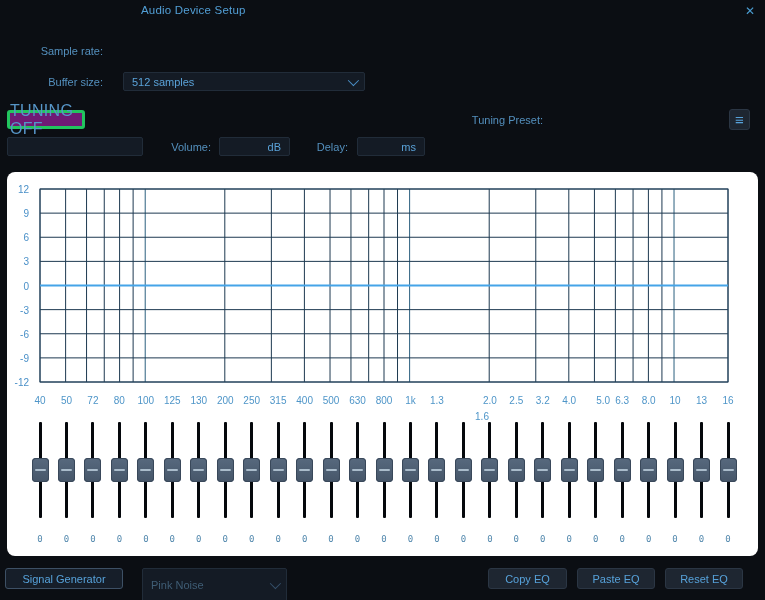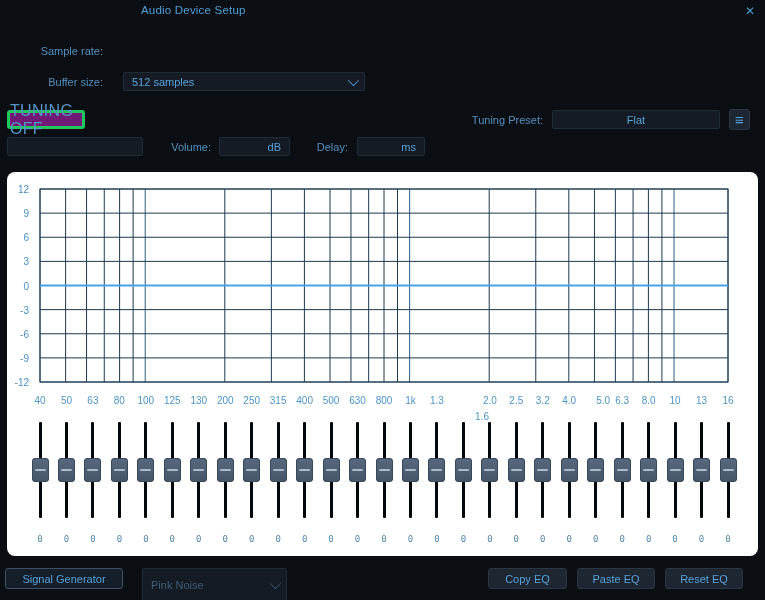--- a/index.html
+++ b/index.html
@@ -65,23 +65,20 @@
   <div class="abs lbl" style="left:0;top:45px;width:103px;">Sample rate:</div>
 
   <div class="abs lbl" style="left:0;top:76px;width:103px;">Buffer size:</div>
   <div class="abs select" style="left:123px;top:72px;width:242px;height:19px;">
     <span>512 samples</span>
     <span class="chev"></span>
   </div>
 
   <div class="abs toggle" style="left:7px;top:110px;width:78px;height:19px;">TUNING OFF</div>
   <div class="abs lbl" style="left:443px;top:114px;width:100px;">Tuning Preset:</div>
-  <div class="abs select" style="left:552px;top:110px;width:168px;height:19px;justify-content:center;">
-    <span>Flat</span>
-  </div>
   <div class="abs btn" style="left:729px;top:109px;width:21px;height:21px;">
     <span class="menu-icon">≡</span>
   </div>
 
   <div class="abs field" style="left:7px;top:137px;width:136px;height:19px;">
     <span></span>
   </div>
   <div class="abs lbl" style="left:131px;top:141px;width:80px;">Volume:</div>
   <div class="abs field" style="left:219px;top:137px;width:71px;height:19px;justify-content:flex-end;">
     <span></span>
@@ -146,21 +143,21 @@
       <div class="abs thumb" style="left: 24.5px; top: 286px;">
         <div class="bar"></div>
       </div>
       <div class="abs bval" style="left: 33px; top: 362px;">0</div>
       <div class="abs freq" style="left: 59.4615px; top: 223px;">50</div>
       <div class="abs track" style="left: 57.9615px; top: 250px; height: 96px;"></div>
       <div class="abs thumb" style="left: 50.9615px; top: 286px;">
         <div class="bar"></div>
       </div>
       <div class="abs bval" style="left: 59.4615px; top: 362px;">0</div>
-      <div class="abs freq" style="left: 85.9231px; top: 223px;">63</div>
+      <div class="abs freq" style="left: 85.9231px; top: 223px;">72</div>
       <div class="abs track" style="left: 84.4231px; top: 250px; height: 96px;"></div>
       <div class="abs thumb" style="left: 77.4231px; top: 286px;">
         <div class="bar"></div>
       </div>
       <div class="abs bval" style="left: 85.9231px; top: 362px;">0</div>
       <div class="abs freq" style="left: 112.385px; top: 223px;">80</div>
       <div class="abs track" style="left: 110.885px; top: 250px; height: 96px;"></div>
       <div class="abs thumb" style="left: 103.885px; top: 286px;">
         <div class="bar"></div>
       </div>

